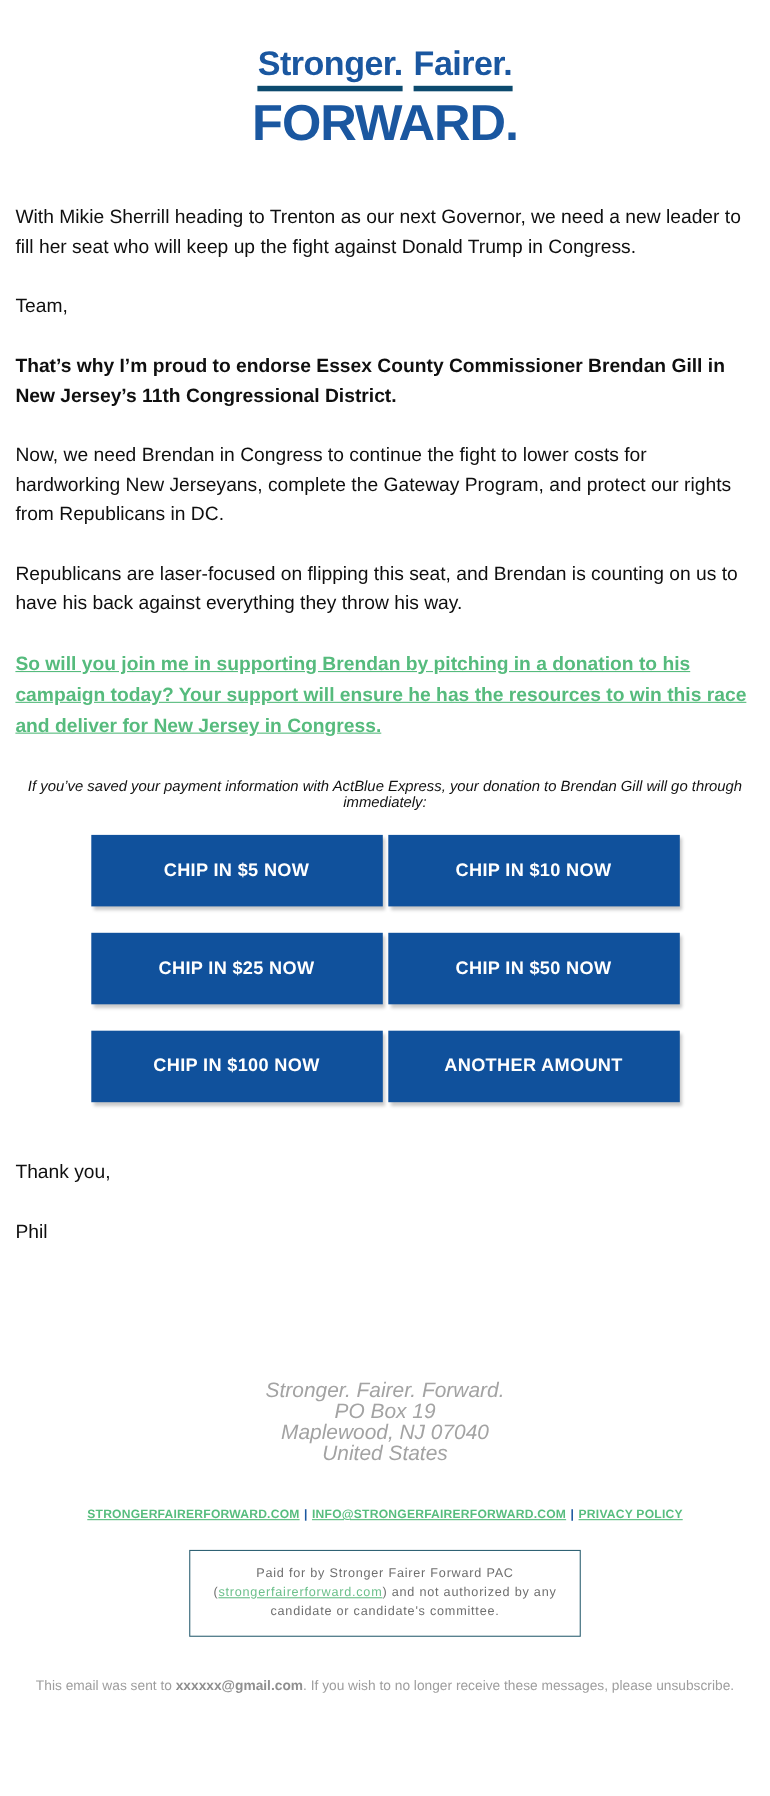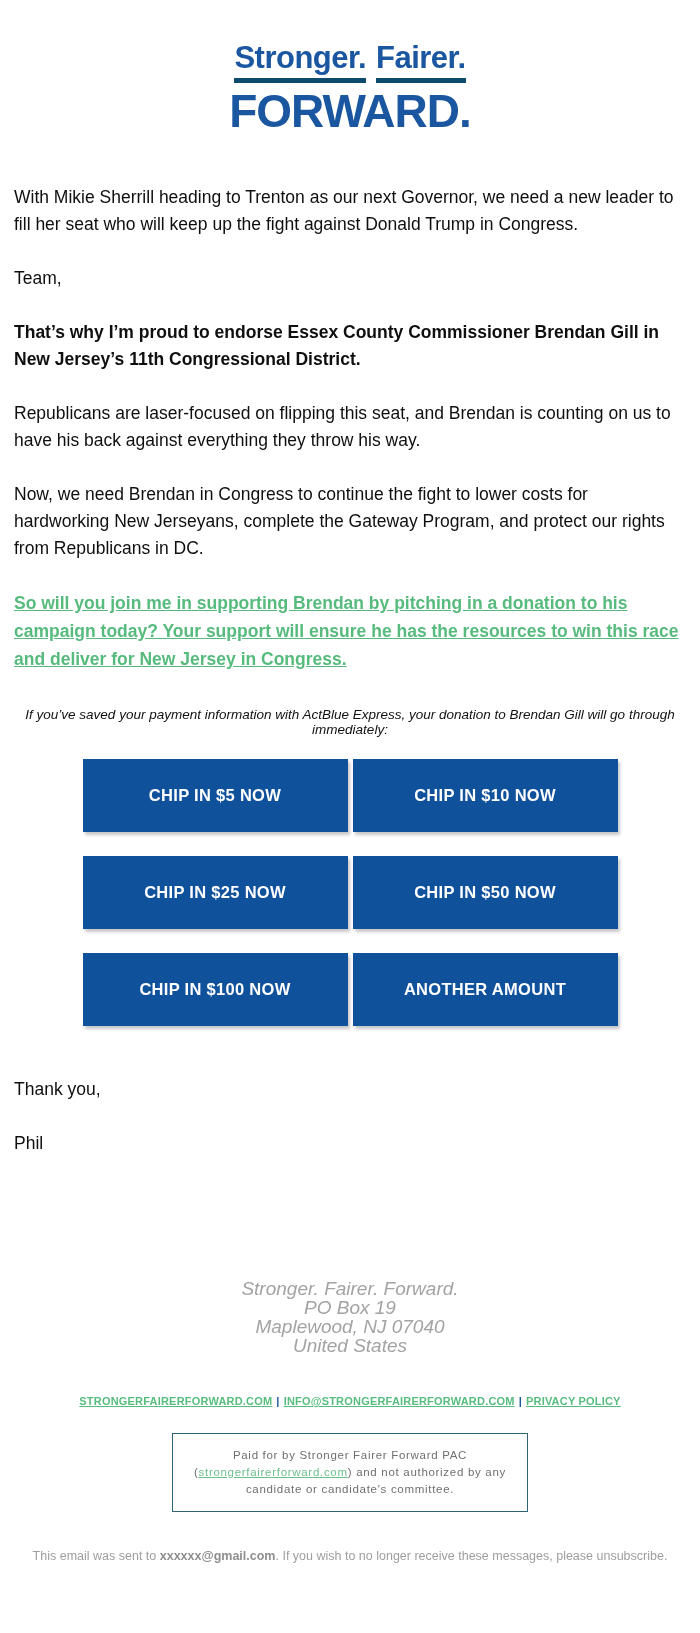--- a/index.html
+++ b/index.html
@@ -64,21 +64,21 @@
   
   .btn-grid {
     width: 535px;
     margin: 0 auto;
     display: grid;
     grid-template-columns: 1fr 1fr;
     column-gap: 5px;
     row-gap: 24px;
   }
   .chip-btn {
-    height: 73px;
+    height: 65px;
     background: #10519c;
     color: #ffffff;
     font-weight: bold;
     font-size: 16.5px;
     letter-spacing: 0.3px;
     display: flex;
     align-items: center;
     justify-content: center;
     cursor: pointer;
     box-shadow: 2px 3px 3px rgba(0,0,0,0.22);
@@ -139,22 +139,22 @@
   <div class="logo">
     <div class="logo-line1">
       <span class="logo-word">Stronger.</span><span class="logo-word">Fairer.</span>
     </div>
     <div class="logo-line2">FORWARD.</div>
   </div>
 
   <p class="para">With Mikie Sherrill heading to Trenton as our next Governor, we need a new leader to fill her seat who will keep up the fight against Donald Trump in Congress.</p>
   <p class="para">Team,</p>
   <p class="para bold">That’s why I’m proud to endorse Essex County Commissioner Brendan Gill in New Jersey’s 11th Congressional District.</p>
+  <p class="para">Now, we need Brendan in Congress to continue the fight to lower costs for hardworking New Jerseyans, complete the Gateway Program, and protect our rights from Republicans in DC.</p>
   <p class="para">Republicans are laser-focused on flipping this seat, and Brendan is counting on us to have his back against everything they throw his way.</p>
-  <p class="para">Now, we need Brendan in Congress to continue the fight to lower costs for hardworking New Jerseyans, complete the Gateway Program, and protect our rights from Republicans in DC.</p>
 
   <a class="cta-link">So will you join me in supporting Brendan by pitching in a donation to his campaign today? Your support will ensure he has the resources to win this race and deliver for New Jersey in Congress.</a>
 
   <p class="express-note">If you’ve saved your payment information with ActBlue Express, your donation to Brendan Gill will go through immediately:</p>
 
   <div class="btn-grid">
     <div class="chip-btn">CHIP IN $5 NOW</div>
     <div class="chip-btn">CHIP IN $10 NOW</div>
     <div class="chip-btn">CHIP IN $25 NOW</div>
     <div class="chip-btn">CHIP IN $50 NOW</div>

